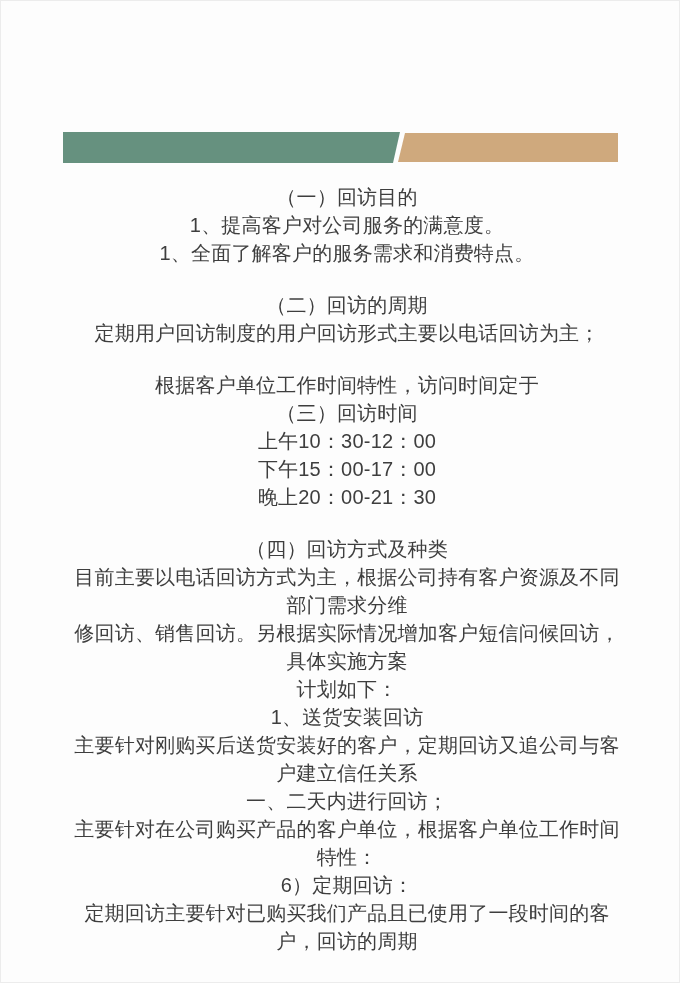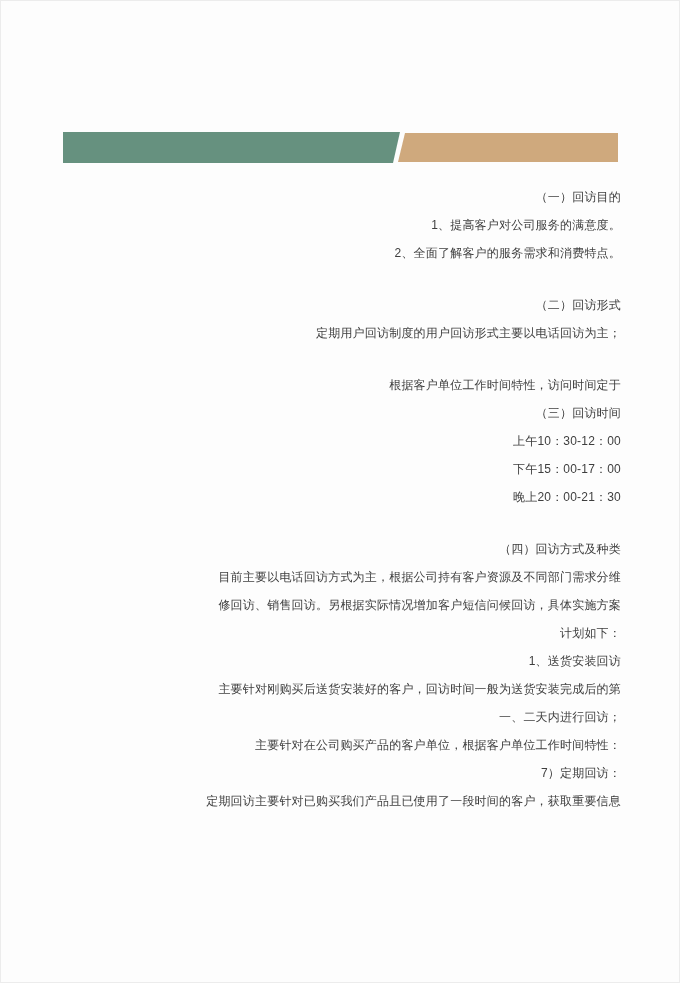--- a/index.html
+++ b/index.html
@@ -50,23 +50,23 @@
     height: 29px;
     background: #cfa97d;
     clip-path: polygon(10px 0, 100% 0, 100% 100%, 3px 100%);
   }
   
   .content {
     position: absolute;
     left: 72px;
     top: 182px;
     width: 548px;
-    font-size: 12px;
+    font-size: 20px;
     line-height: 28px;
-    text-align: right;
+    text-align: center;
   }
   .section {
     margin: 0 0 24px 0;
   }
   .line {
     white-space: normal;
     letter-spacing: 0.2px;
   }
 </style>
 </head>
@@ -77,42 +77,42 @@
     <div class="banner-teal">
       <span>第二章　回访制度及规定</span>
     </div>
     <div class="banner-tan"></div>
   </div>
 
   <div class="content" id="content">
   <section class="section">
     <div class="line heading">（一）回访目的</div>
   <div class="line">1、提高客户对公司服务的满意度。</div>
-        <div class="line">2、全面了解客户的服务需求和消费特点。</div>
+        <div class="line">1、全面了解客户的服务需求和消费特点。</div>
       </section>
 
   <section class="section">
-    <div class="line heading">（二）回访形式</div>
+    <div class="line heading">（二）回访的周期</div>
   <div class="line">定期用户回访制度的用户回访形式主要以电话回访为主；</div>
       </section>
 
   <section class="section">
     <div class="line">根据客户单位工作时间特性，访问时间定于</div>
   <div class="line heading">（三）回访时间</div>
         <div class="line">上午10：30-12：00</div>
         <div class="line">下午15：00-17：00</div>
         <div class="line">晚上20：00-21：30</div>
       </section>
 
   <section class="section">
     <div class="line heading">（四）回访方式及种类</div>
   <div class="line">目前主要以电话回访方式为主，根据公司持有客户资源及不同部门需求分维</div>
         <div class="line">修回访、销售回访。另根据实际情况增加客户短信问候回访，具体实施方案</div>
         <div class="line">计划如下：</div>
         <div class="line">1、送货安装回访</div>
-        <div class="line">主要针对刚购买后送货安装好的客户，回访时间一般为送货安装完成后的第</div>
+        <div class="line">主要针对刚购买后送货安装好的客户，定期回访又追公司与客户建立信任关系</div>
         <div class="line">一、二天内进行回访；</div>
         <div class="line">主要针对在公司购买产品的客户单位，根据客户单位工作时间特性：</div>
-        <div class="line">7）定期回访：</div>
-        <div class="line">定期回访主要针对已购买我们产品且已使用了一段时间的客户，获取重要信息</div>
+        <div class="line">6）定期回访：</div>
+        <div class="line">定期回访主要针对已购买我们产品且已使用了一段时间的客户，回访的周期</div>
       </section>
 </div>
 </div>
 
 </body></html>

